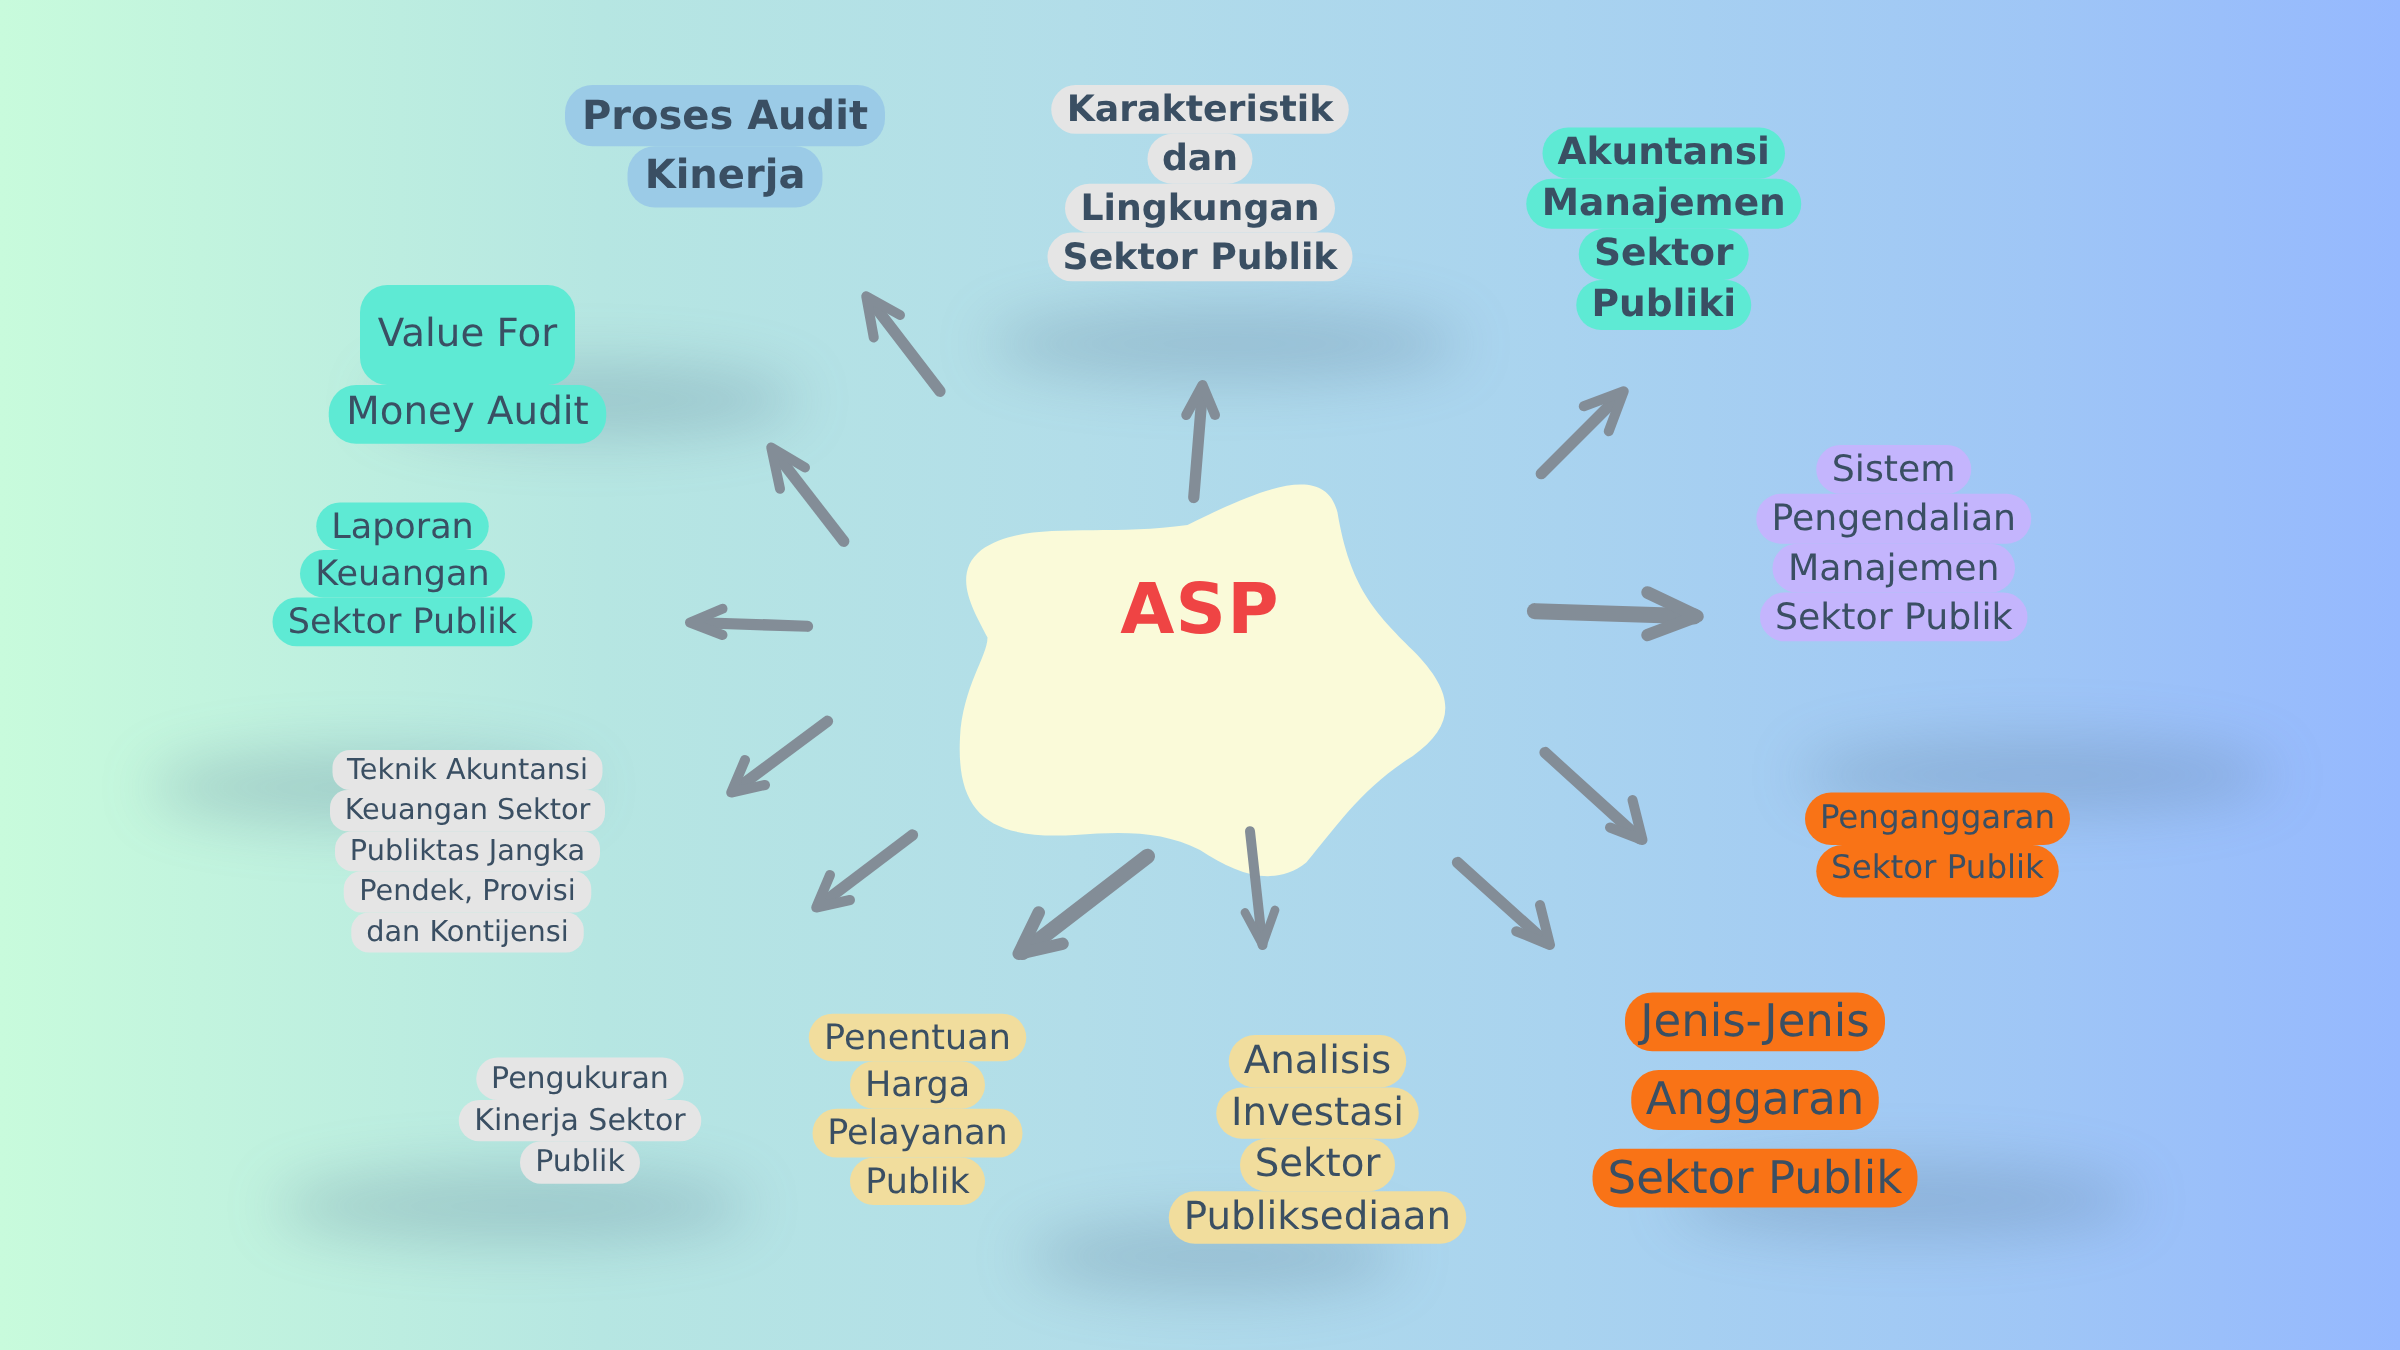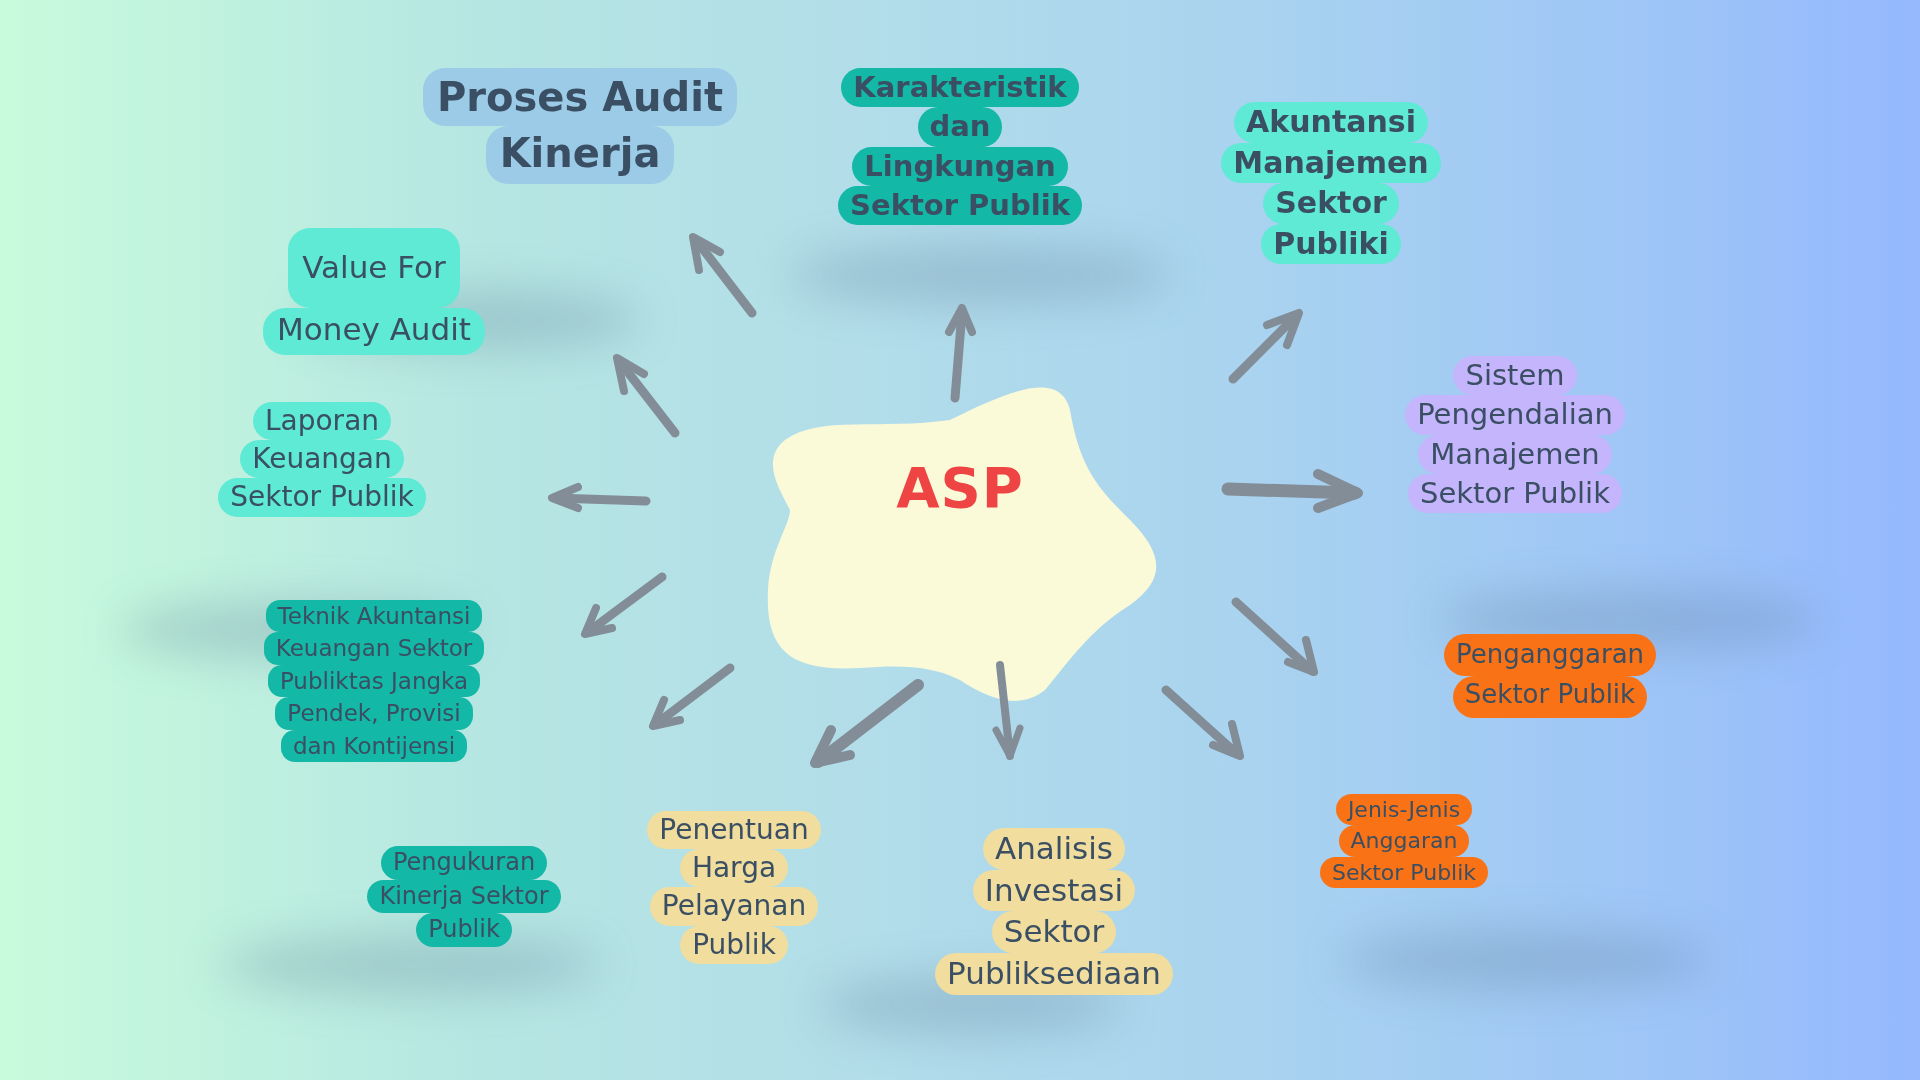--- a/index.html
+++ b/index.html
@@ -24,21 +24,21 @@
   }
   .node {
     position: absolute; display: flex; flex-direction: column; align-items: center;
   }
   .node .line {
     display: block; padding: 3px 12px; border-radius: 22px; line-height: 1.15;
     text-align: center; white-space: nowrap;
   }
   .bold .line { font-weight: bold; }
   .c-blue .line { background: #9bcbe7; }
-  .c-green .line { background: #14b8a6; }
+  .c-green .line { background: #e5e5e5; }
   .c-lav .line { background: #5eead4; }
   .c-pink .line { background: #c4b5fd; }
   .c-peach .line { background: #f97316; }
   .c-yellow .line { background: #f1dd9d; }
 </style>
 </head>
 <body>
 
 <div class="shadow" style="left:790px;top:245px;width:380px;height:60px;"></div>
 <div class="shadow" style="left:300px;top:290px;width:340px;height:60px;"></div>
@@ -97,21 +97,21 @@
   <g>
     <line x1="1228" y1="489" x2="1355" y2="493" stroke-width="13"></line>
     <polyline points="1318,474 1358,493 1318,508" stroke-width="10"></polyline>
   </g>
   <g>
     <line x1="1233" y1="379" x2="1296" y2="316" stroke-width="9"></line>
     <polyline points="1267,325 1299,313 1287,345" stroke-width="8"></polyline>
   </g>
 </svg>
 
-<div class="node c-blue bold" style="left:462px;top:68px;width:236px;font-size:40px;align-items:center;">
+<div class="node c-blue bold" style="left:462px;top:68px;width:236px;font-size:32px;align-items:center;">
   <span class="line" style="padding:6px 14px;">Proses Audit</span>
   <span class="line" style="padding:4px 14px 8px;">Kinerja</span>
 </div>
 
 <div class="node c-green bold" style="left:840px;top:68px;width:240px;font-size:29px;">
   <span class="line">Karakteristik</span>
   <span class="line">dan</span>
   <span class="line">Lingkungan</span>
   <span class="line">Sektor Publik</span>
 </div>
@@ -167,17 +167,17 @@
   <span class="line">Publik</span>
 </div>
 
 <div class="node c-yellow" style="left:934px;top:828px;width:240px;font-size:31px;">
   <span class="line">Analisis</span>
   <span class="line">Investasi</span>
   <span class="line">Sektor</span>
   <span class="line">Publiksediaan</span>
 </div>
 
-<div class="node c-peach" style="left:1294px;top:794px;width:220px;font-size:22px;">
+<div class="node c-peach" style="left:1294px;top:794px;width:220px;font-size:36px;gap:15px;">
   <span class="line">Jenis-Jenis</span>
   <span class="line">Anggaran</span>
   <span class="line">Sektor Publik</span>
 </div>
 
 </body></html>

